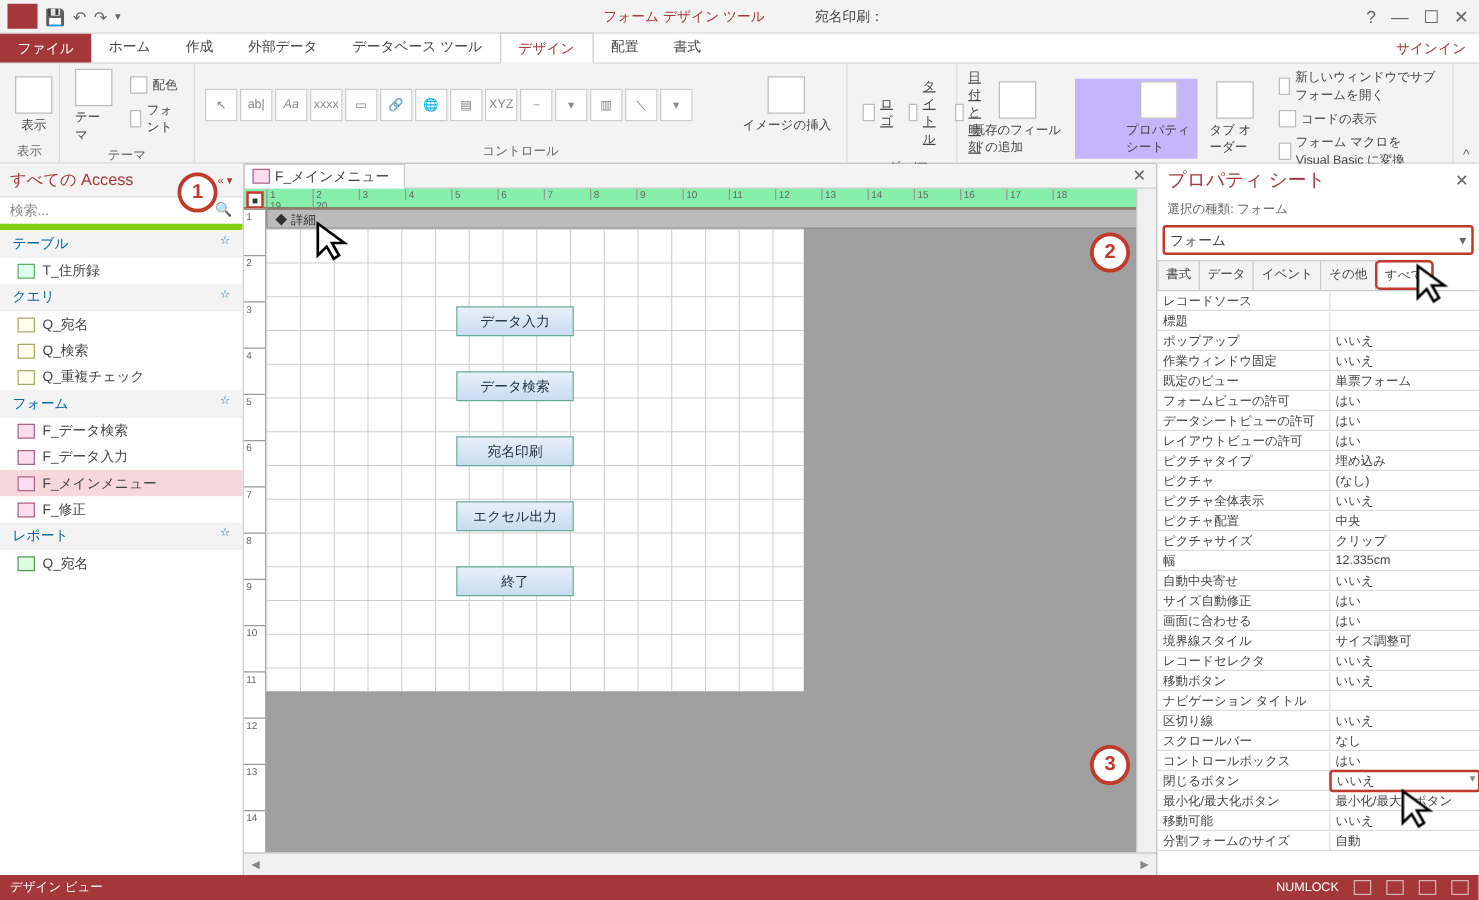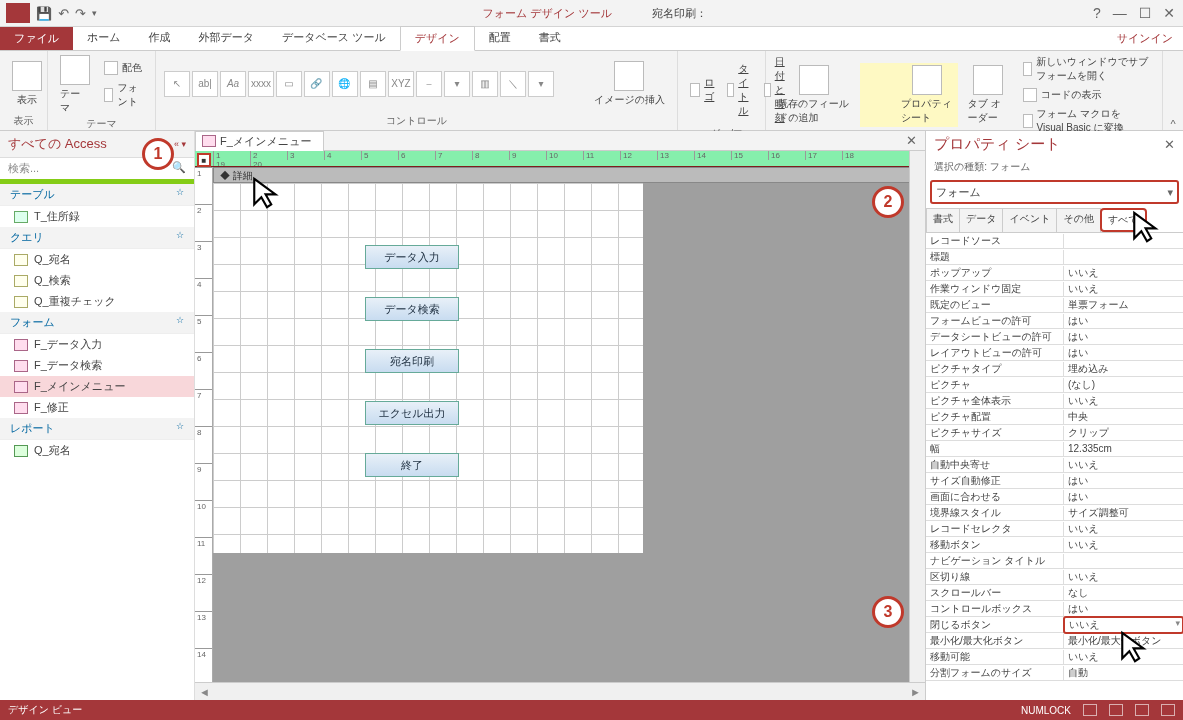--- a/index.html
+++ b/index.html
@@ -207,21 +207,21 @@
     </div>
       </div>
     <div class="group-label">ヘッダー/フッター</div>
   </div>
   <div class="ribbon-group" style="flex:1;">
     <div class="group-content">
       <div class="rbtn rbtn-lg">
           <div class="ic"></div>
           <span>既存のフィールドの追加</span>
         </div>
-      <div class="rbtn rbtn-lg" style="background:#fef9c3;padding-left:41px;">
+      <div class="rbtn rbtn-lg" style="background:#c4b5fd;padding-left:41px;">
           <div class="ic"></div>
           <span>プロパティシート</span>
         </div>
       <div class="rbtn rbtn-lg">
           <div class="ic"></div>
           <span>タブ オーダー</span>
         </div>
       <div style="display:flex;flex-direction:column;gap:1px;">
         <div class="rbtn rbtn-sm">
             <div class="ic"></div>
@@ -277,25 +277,25 @@
         <div class="nav-item">
           <span class="nav-ic qry"></span>
           <span>Q_重複チェック</span>
         </div>
         <div class="nav-group-h">
           <span>フォーム</span>
           <span style="font-size:9px;">☆</span>
         </div>
         <div class="nav-item">
           <span class="nav-ic frm"></span>
+          <span>F_データ検索</span>
+        </div>
+        <div class="nav-item">
+          <span class="nav-ic frm"></span>
           <span>F_データ入力</span>
-        </div>
-        <div class="nav-item">
-          <span class="nav-ic frm"></span>
-          <span>F_データ検索</span>
         </div>
         <div class="nav-item selected">
           <span class="nav-ic frm"></span>
           <span>F_メインメニュー</span>
         </div>
         <div class="nav-item">
           <span class="nav-ic frm"></span>
           <span>F_修正</span>
         </div>
         <div class="nav-group-h">

